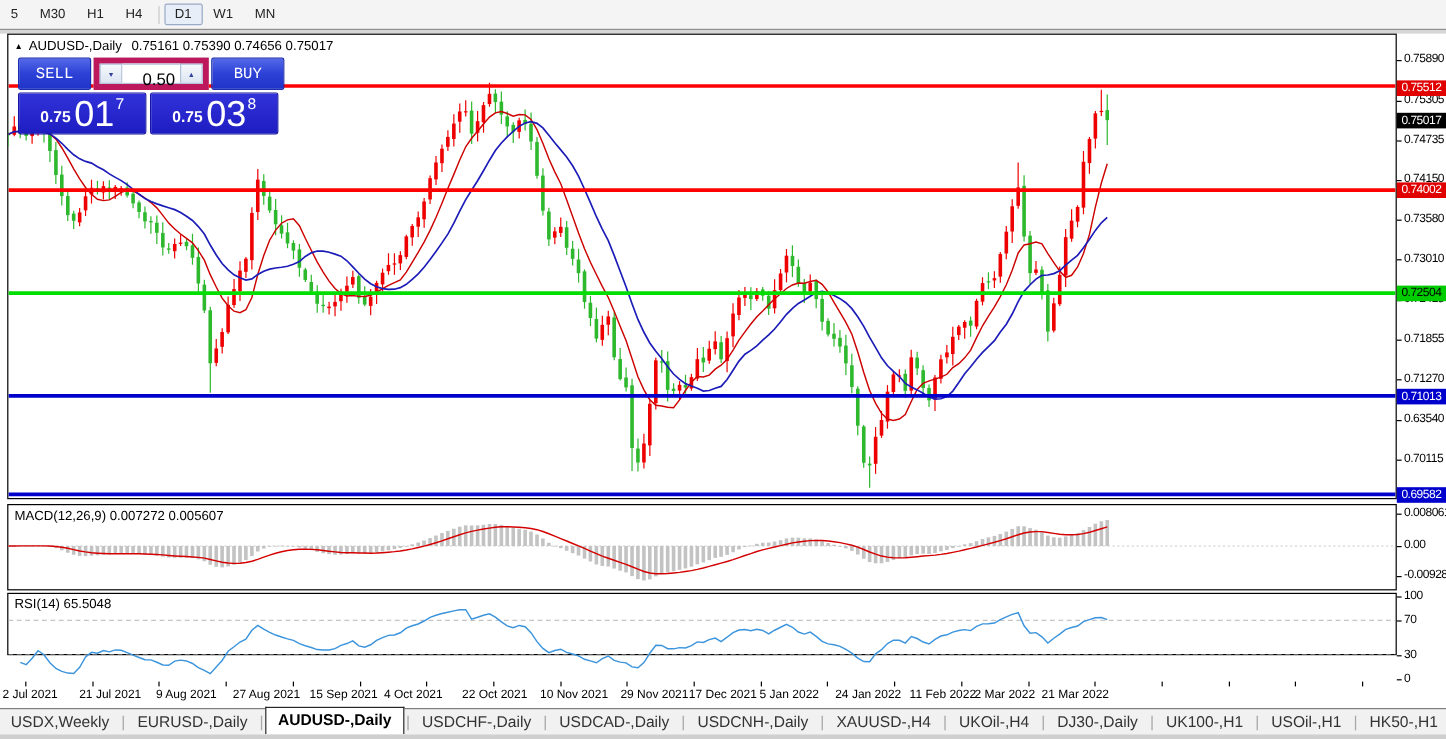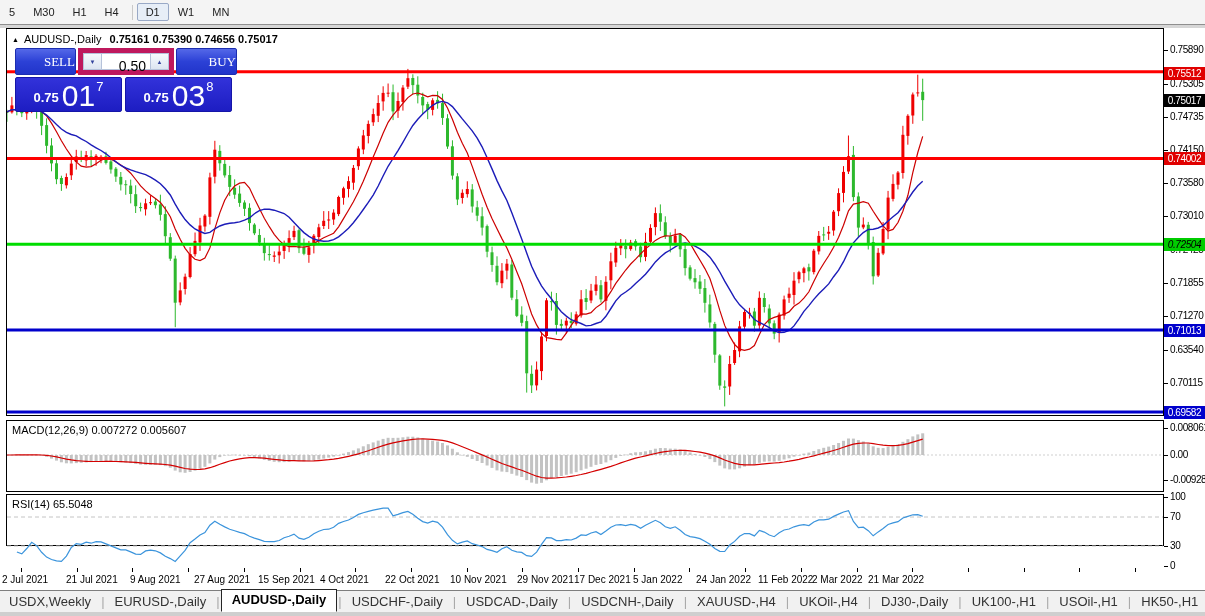--- a/index.html
+++ b/index.html
@@ -11,27 +11,27 @@
   .tf-btn.active{background:#e7eef7;border:1px solid #99a9c6;padding:2px 8px;border-radius:2px;}
   .tf-sep{width:1px;height:15px;background:#c9c9c9;margin:0 4px;}
   .topstrip{position:absolute;left:0;top:25px;width:1205px;height:3px;background:#d6d6d6;}
   .panel{position:absolute;left:6px;width:1158px;background:#fff;border:1px solid #000;box-sizing:border-box;}
   #mainPanel{top:28px;height:388px;}
   #macdPanel{top:420px;height:72px;}
   #rsiPanel{top:494px;height:52px;}
   .panel svg{position:absolute;left:0;top:0;z-index:1;}
   .chart-title{position:absolute;left:5px;top:4px;font-size:11px;color:#000;display:flex;align-items:center;z-index:3;white-space:nowrap;}
   .tri{font-size:7px;margin-right:5px;}
-  .ohlc{margin-left:8px;font-weight:bold;}
+  .ohlc{margin-left:8px;}
   .ind-title{position:absolute;left:5px;top:3px;font-size:11px;color:#000;z-index:3;white-space:nowrap;}
   .trade-panel{position:absolute;left:8px;top:19px;z-index:5;width:222px;}
   .tp-row1{display:flex;height:27px;align-items:stretch;}
   .trade-btn{width:66px;height:27px;border:1px solid #1b2db0;border-radius:2px;color:#fff;font-size:13px;
-             font-family:Liberation Serif, serif;padding:0;cursor:default;
-             background:linear-gradient(180deg,#5468e8,#2c41d6 50%,#2134ca);text-align:right;}
+             font-family:Liberation Mono, monospace;padding:0;cursor:default;
+             background:linear-gradient(180deg,#5468e8,#2c41d6 50%,#2134ca);}
   .vol-spin{display:flex;align-items:stretch;background:#dce5f4;border:5px solid #be185d;margin:0 2px;}
   .spin-btn{width:19px;border:1px solid #b6c2da;background:linear-gradient(#f6f9fd,#dde5f1);
             color:#33439c;font-size:8px;padding:0;cursor:default;}
   .vol-val{width:44px;background:#fff;font-size:14px;text-align:right;padding:4px 4px 0 0;color:#000;border-top:1px solid #b6c2da;border-bottom:1px solid #b6c2da;}
   .tp-row2{display:flex;margin-top:2px;gap:3px;}
   .price-box{width:107px;height:35px;border:1px solid #1515a8;border-radius:2px;color:#fff;box-sizing:border-box;
              background:linear-gradient(180deg,#3232da,#1d1dc2);display:flex;align-items:flex-end;justify-content:center;padding-bottom:2px;}
   .p-small{font-size:13px;font-weight:bold;margin:0 3px 4px 0;}
   .p-big{font-size:30px;line-height:27px;}
   .p-sup{font-size:13px;margin-left:1px;align-self:flex-start;margin-top:1px;}
@@ -728,21 +728,21 @@
       <div class="ax-label" style="top: 466px;">100</div>
       <div class="ax-dash" style="top: 492px;"></div>
       <div class="ax-label" style="top: 486px;">70</div>
       <div class="ax-dash" style="top: 521px;"></div>
       <div class="ax-label" style="top: 515px;">30</div>
       <div class="ax-dash" style="top: 541px;"></div>
       <div class="ax-label" style="top: 535px;">0</div>
       <div class="ax-badge" style="top: 42px; background: rgb(224, 0, 0); color: rgb(255, 255, 255);">0.75512</div>
       <div class="ax-badge" style="top: 69px; background: rgb(0, 0, 0); color: rgb(255, 255, 255);">0.75017</div>
       <div class="ax-badge" style="top: 127px; background: rgb(224, 0, 0); color: rgb(255, 255, 255);">0.74002</div>
-      <div class="ax-badge" style="top: 213px; background: rgb(0, 204, 0); color: rgb(0, 0, 0); font-style: italic;">0.72504</div>
+      <div class="ax-badge" style="top: 213px; background: rgb(0, 204, 0); color: rgb(0, 0, 0);">0.72504</div>
       <div class="ax-badge" style="top: 299px; background: rgb(0, 0, 204); color: rgb(255, 255, 255);">0.71013</div>
       <div class="ax-badge" style="top: 381px; background: rgb(0, 0, 204); color: rgb(255, 255, 255);">0.69582</div>
     </div>
   <div id="dateAxis">
       <div class="dt-tick" style="left: 21px;"></div>
       <div class="dt-tick" style="left: 77px;"></div>
       <div class="dt-tick" style="left: 132px;"></div>
       <div class="dt-tick" style="left: 188px;"></div>
       <div class="dt-tick" style="left: 244px;"></div>
       <div class="dt-tick" style="left: 300px;"></div>

